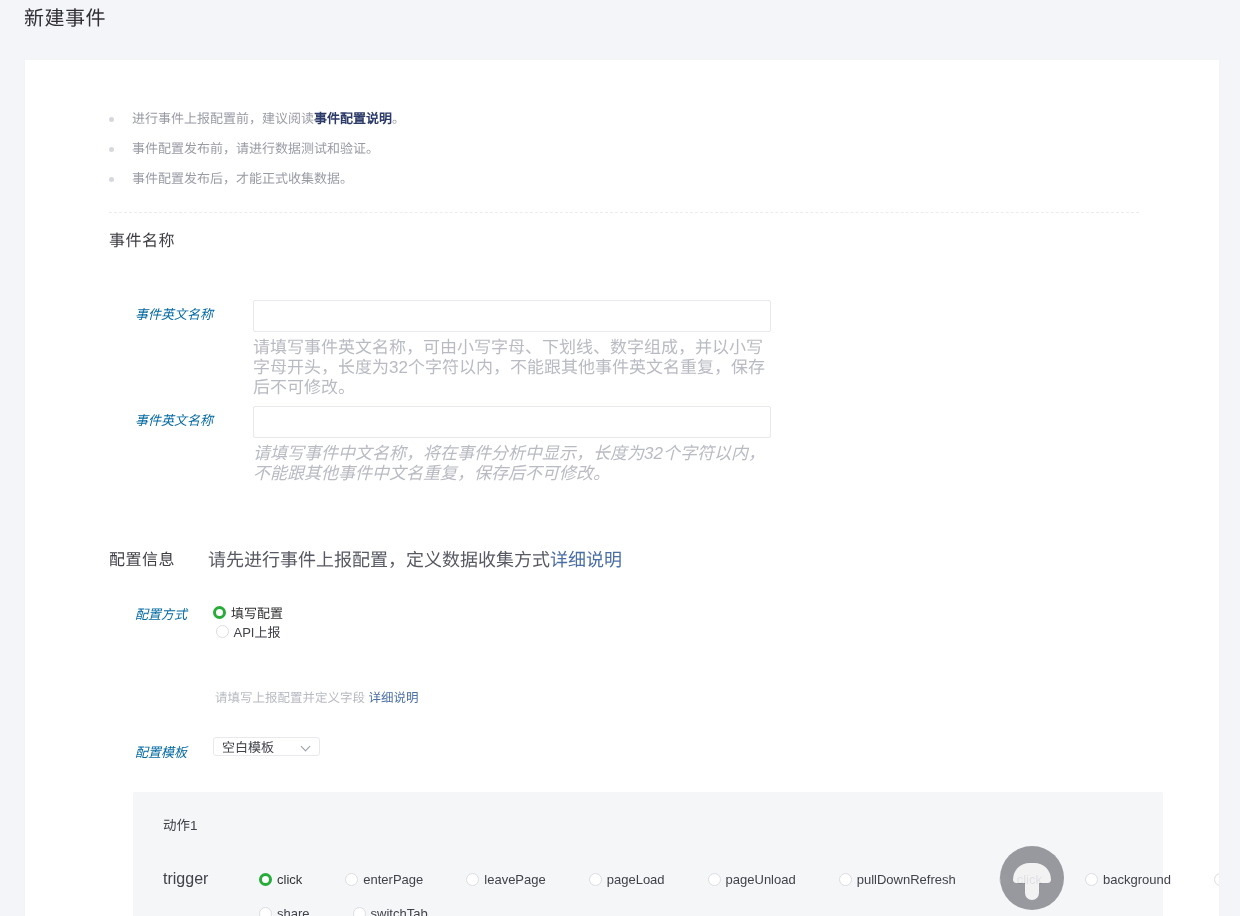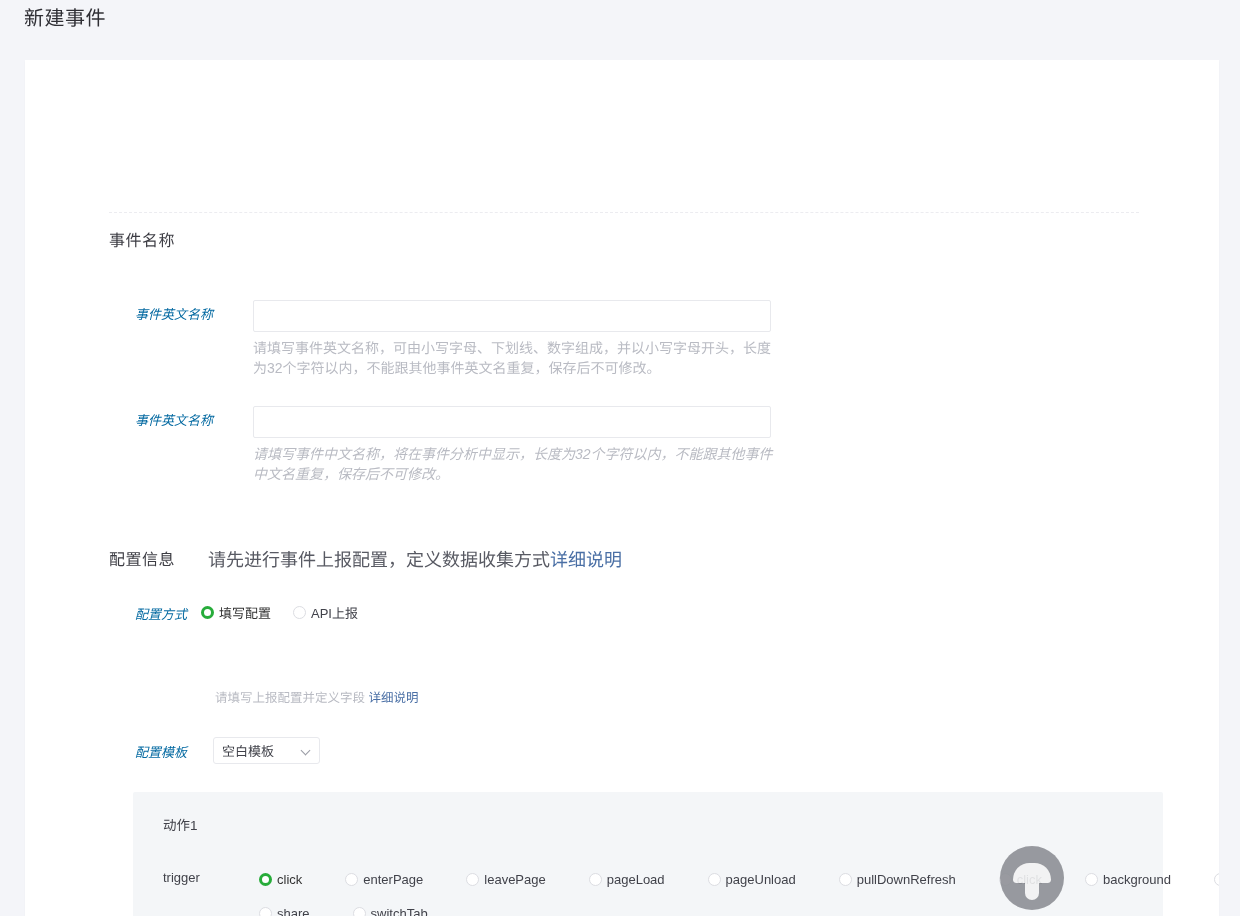--- a/index.html
+++ b/index.html
@@ -124,41 +124,41 @@
     background: #fff;
     font-family: inherit;
     font-size: 13px;
     color: #333;
     padding: 0 10px;
     outline: none;
   }
   .field-help {
     position: absolute;
     width: 520px;
-    font-size: 14px;
+    font-size: 17px;
     line-height: 20px;
     color: #b9bbc3;
   }
 
   #lbl-en  { left: 110px; top: 245px; }
   #inp-en  { left: 228px; top: 240px; }
   #help-en { left: 228px; top: 278px; }
 
   #lbl-cn  { left: 110px; top: 351px; }
   #inp-cn  { left: 228px; top: 346px; }
   #help-cn { left: 228px; top: 384px; font-style: italic; }
 
   
   #lbl-method { left: 110px; top: 545px; }
   .radio-row {
     position: absolute;
     display: flex;
     align-items: center;
   }
-  #method-radios { left: 176px; top: 543px; }
+  #method-radios { left: 188px; top: 543px; flex-direction: column; }
   .radio {
     display: inline-flex;
     align-items: center;
     margin-right: 22px;
     font-size: 13px;
     color: #41424a;
     cursor: pointer;
     white-space: nowrap;
   }
   .radio .dot {
@@ -187,21 +187,21 @@
   }
   #method-help a { color: #4a6fa5; text-decoration: none; }
 
   
   #lbl-template { left: 110px; top: 683px; }
   .select-box {
     position: absolute;
     left: 188px;
     top: 677px;
     width: 107px;
-    height: 27px;
+    height: 19px;
     border: 1px solid #e8e9ed;
     border-radius: 3px;
     background: #fff;
     display: flex;
     align-items: center;
     padding: 0 8px;
     font-size: 13px;
     color: #41424a;
     cursor: pointer;
   }
@@ -235,21 +235,21 @@
     position: absolute;
     left: 30px;
     top: 22px;
     font-size: 13.5px;
     color: #41424a;
   }
   .trigger-label {
     position: absolute;
     left: 30px;
     top: 78px;
-    font-size: 13px;
+    font-size: 16px;
     color: #41424a;
   }
   .trigger-radios {
     position: absolute;
     left: 106px;
     top: 76px;
     width: 900px;
   }
   .trigger-radios .radio-line {
     display: flex;
@@ -315,20 +315,34 @@
     font-style: italic;
   }
 </style>
 </head>
 <body>
 
 <div class="page-title">新建事件</div>
 
 <div class="card">
 
+  <ul class="notice-list" id="notice-list">
+    <li class="notice-item">
+      <span class="bullet"></span>
+      <span>进行事件上报配置前，建议阅读</span><a class="notice-link" href="#">事件配置说明</a><span>。</span>
+    </li>
+    <li class="notice-item">
+      <span class="bullet"></span>
+      <span>事件配置发布前，请进行数据测试和验证。</span>
+    </li>
+    <li class="notice-item">
+      <span class="bullet"></span>
+      <span>事件配置发布后，才能正式收集数据。</span>
+    </li>
+  </ul>
 
   <div class="divider"></div>
 
   <div class="section-heading" id="sec-name">事件名称</div>
 
   <div class="form-label" id="lbl-en">事件英文名称</div>
   <input class="text-input" id="inp-en" type="text" placeholder="" style="">
   <div class="field-help" id="help-en">请填写事件英文名称，可由小写字母、下划线、数字组成，并以小写字母开头，长度为32个字符以内，不能跟其他事件英文名重复，保存后不可修改。</div>
 
   <div class="form-label" id="lbl-cn">事件英文名称</div>

